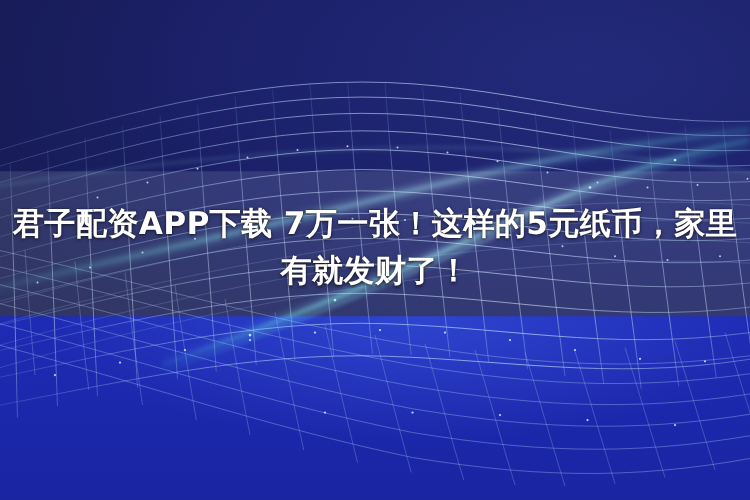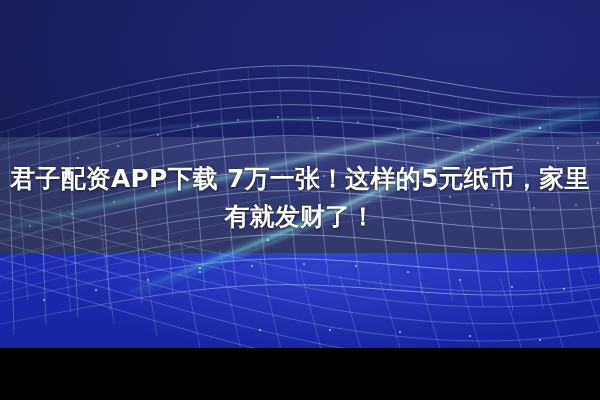--- a/index.html
+++ b/index.html
@@ -3,21 +3,21 @@
 <meta charset="utf-8">
 <style>
   html, body {
     margin: 0;
     padding: 0;
     background: #000;
   }
   #banner {
     position: relative;
     width: 600px;
-    height: 348px;
+    height: 400px;
     overflow: hidden;
     font-family: "DejaVu Sans", "Liberation Sans", sans-serif;
     background: #14143c;
   }
 
   
   .bg-base {
     position: absolute;
     inset: 0;
     background:

